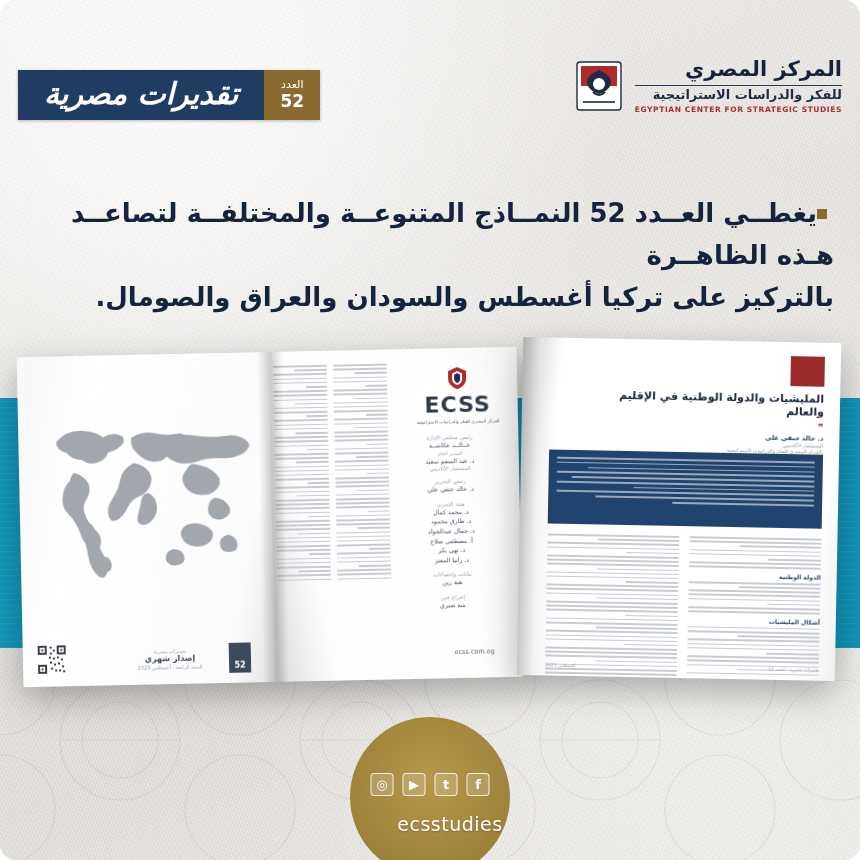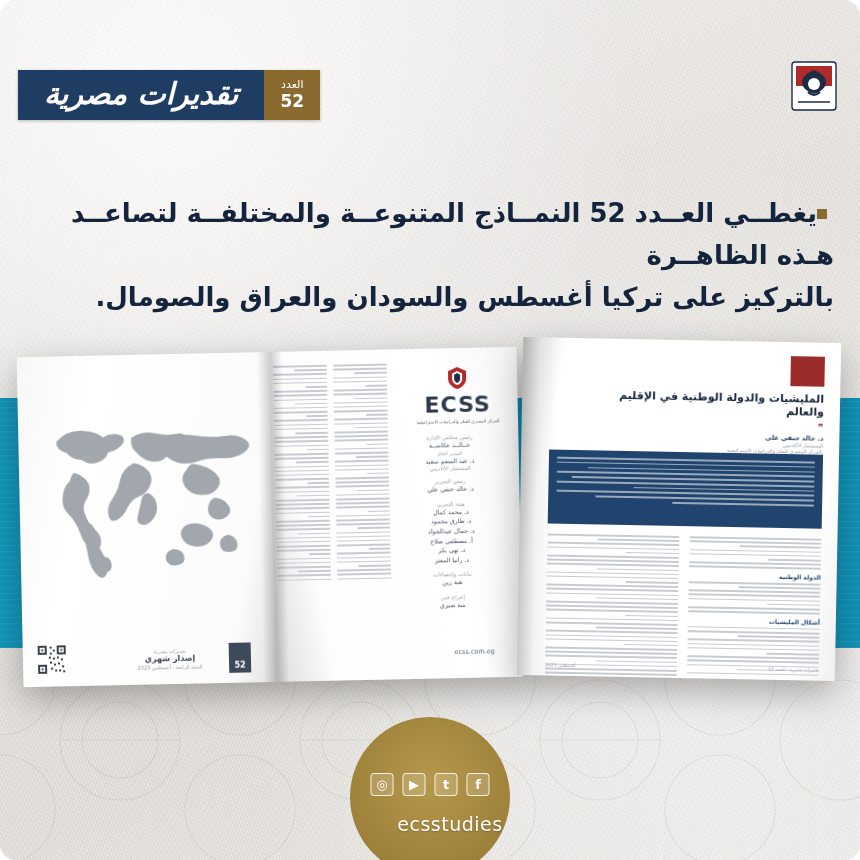--- a/index.html
+++ b/index.html
@@ -263,20 +263,26 @@
 
     <div class="title-box">
       <div class="title-main">تقديرات مصرية</div>
       <div class="title-issue">
         <span>العدد</span>
         <span class="issue-num">52</span>
       </div>
     </div>
 
     <div class="logo-wrap">
+      <div class="logo-text">
+        <div class="logo-ar1">المركز المصري</div>
+        <div class="logo-rule"></div>
+        <div class="logo-ar2">للفكر والدراسات الاستراتيجية</div>
+        <div class="logo-en">EGYPTIAN CENTER FOR STRATEGIC STUDIES</div>
+      </div>
       <div class="logo-mark">
         <svg width="56" height="56" viewBox="0 0 56 56">
           <rect x="6" y="4" width="44" height="48" rx="3" fill="#ffffff" stroke="#1f2c44" stroke-width="1.4"></rect>
           <path d="M10 8 h36 v20 h-36 z" fill="#b02a2a"></path>
           <path d="M28 12 c-7 3 -12 7 -12 12 c0 6 6 10 12 12 c6 -2 12 -6 12 -12 c0 -5 -5 -9 -12 -12 z" fill="#1f2c44"></path>
           <circle cx="28" cy="26" r="6" fill="#ffffff"></circle>
           <path d="M22 34 q6 6 12 0" stroke="#1f2c44" stroke-width="2" fill="none"></path>
           <path d="M12 44 h32" stroke="#1f2c44" stroke-width="1.6"></path>
         </svg>
       </div>

